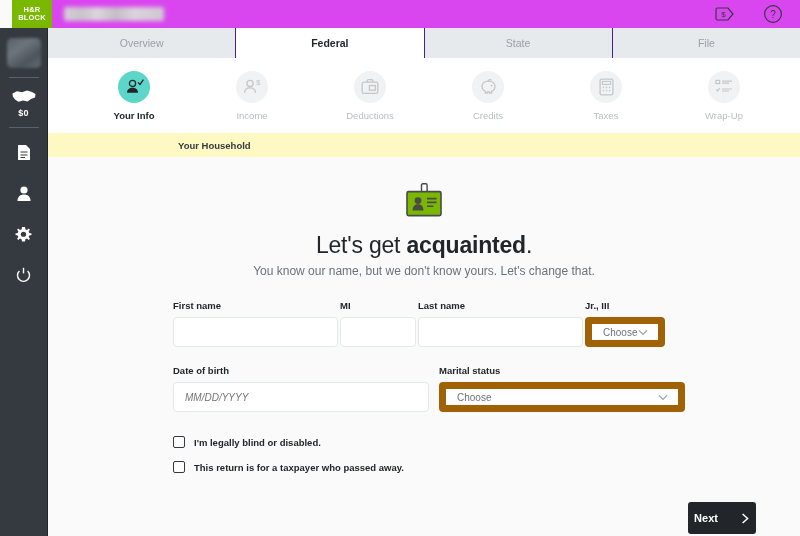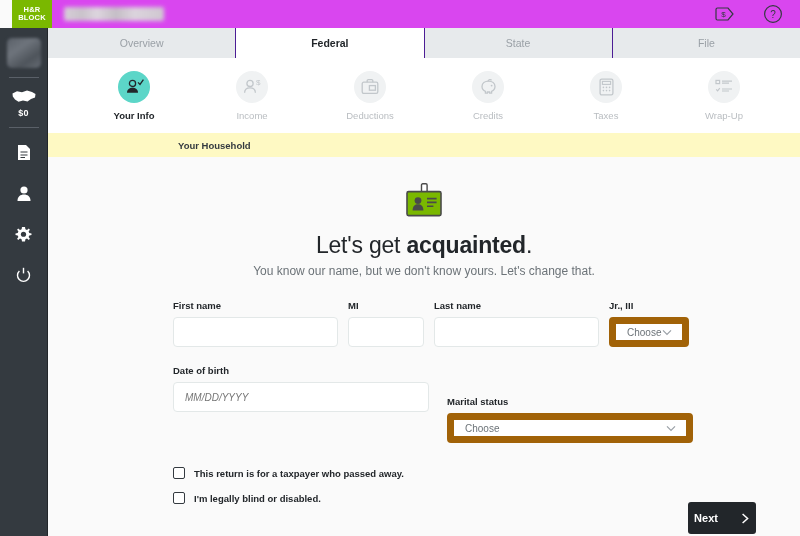--- a/index.html
+++ b/index.html
@@ -84,21 +84,21 @@
   .content {
     position: absolute; top: 157px; left: 48px; width: 752px; height: 379px;
     background: #fafafa;
   }
   .hero { margin-top: 26px; display: flex; flex-direction: column; align-items: center; }
   .headline { margin-top: 11px; font-size: 23px; color: #22262a; font-weight: 300; letter-spacing: -.2px; }
   .headline b { font-weight: bold; }
   .subhead { margin-top: 5px; font-size: 12px; color: #6c7378; }
 
   .form { margin: 22px 0 0 125px; width: 520px; }
-  .frow { display: flex; gap: 10px; }
+  .frow { display: flex; gap: 2px; align-items: flex-end; }
   .fld { display: flex; flex-direction: column; }
   .flabel { font-size: 9.5px; font-weight: bold; color: #22262a; margin-bottom: 6px; }
   .input {
     height: 30px; background: #ffffff; border: 1px solid #e3e8e8; border-radius: 4px;
     font-size: 10px; color: #6c7378; padding: 0 11px; display: flex; align-items: center;
     font-family: "Liberation Sans", sans-serif;
   }
   .input.ph { font-style: italic; color: #8d9398; }
   .select {
     height: 30px; background: #ffffff; border: 7px solid #a16207; border-radius: 4px;
@@ -326,41 +326,41 @@
             </svg>
           </div>
         </div>
       </div>
 
       <div class="frow" style="margin-top:18px;">
         <div class="fld">
           <span class="flabel">Date of birth</span>
           <input class="input w-dob ph" type="text" placeholder="MM/DD/YYYY" style="">
         </div>
-        <div class="fld" style="margin-left:8px;margin-top:31px;">
+        <div class="fld" style="margin-left:8px;">
           <span class="flabel">Marital status</span>
           <div class="select w-mar">
             <span>Choose</span>
             <svg width="10" height="7" viewBox="0 0 10 7">
               <path d="M1 1.4 L5 5.4 L9 1.4" fill="none" stroke="#9aa0a6" stroke-width="1.2"></path>
             </svg>
           </div>
         </div>
       </div>
 
     </div>
 
     <div class="checks">
       <div class="chkrow">
         <span class="chkbox"></span>
-        <span class="chklabel">This return is for a taxpayer who passed away.</span>
+        <span class="chklabel">I'm legally blind or disabled.</span>
       </div>
       <div class="chkrow">
         <span class="chkbox"></span>
-        <span class="chklabel">I'm legally blind or disabled.</span>
+        <span class="chklabel">This return is for a taxpayer who passed away.</span>
       </div>
     </div>
 
     <div class="nextbtn">
       <span>Next</span>
       <svg width="9" height="11" viewBox="0 0 9 11">
         <path d="M1.6 1 L6.6 5.5 L1.6 10" fill="none" stroke="#ffffff" stroke-width="1.5"></path>
       </svg>
     </div>
 

